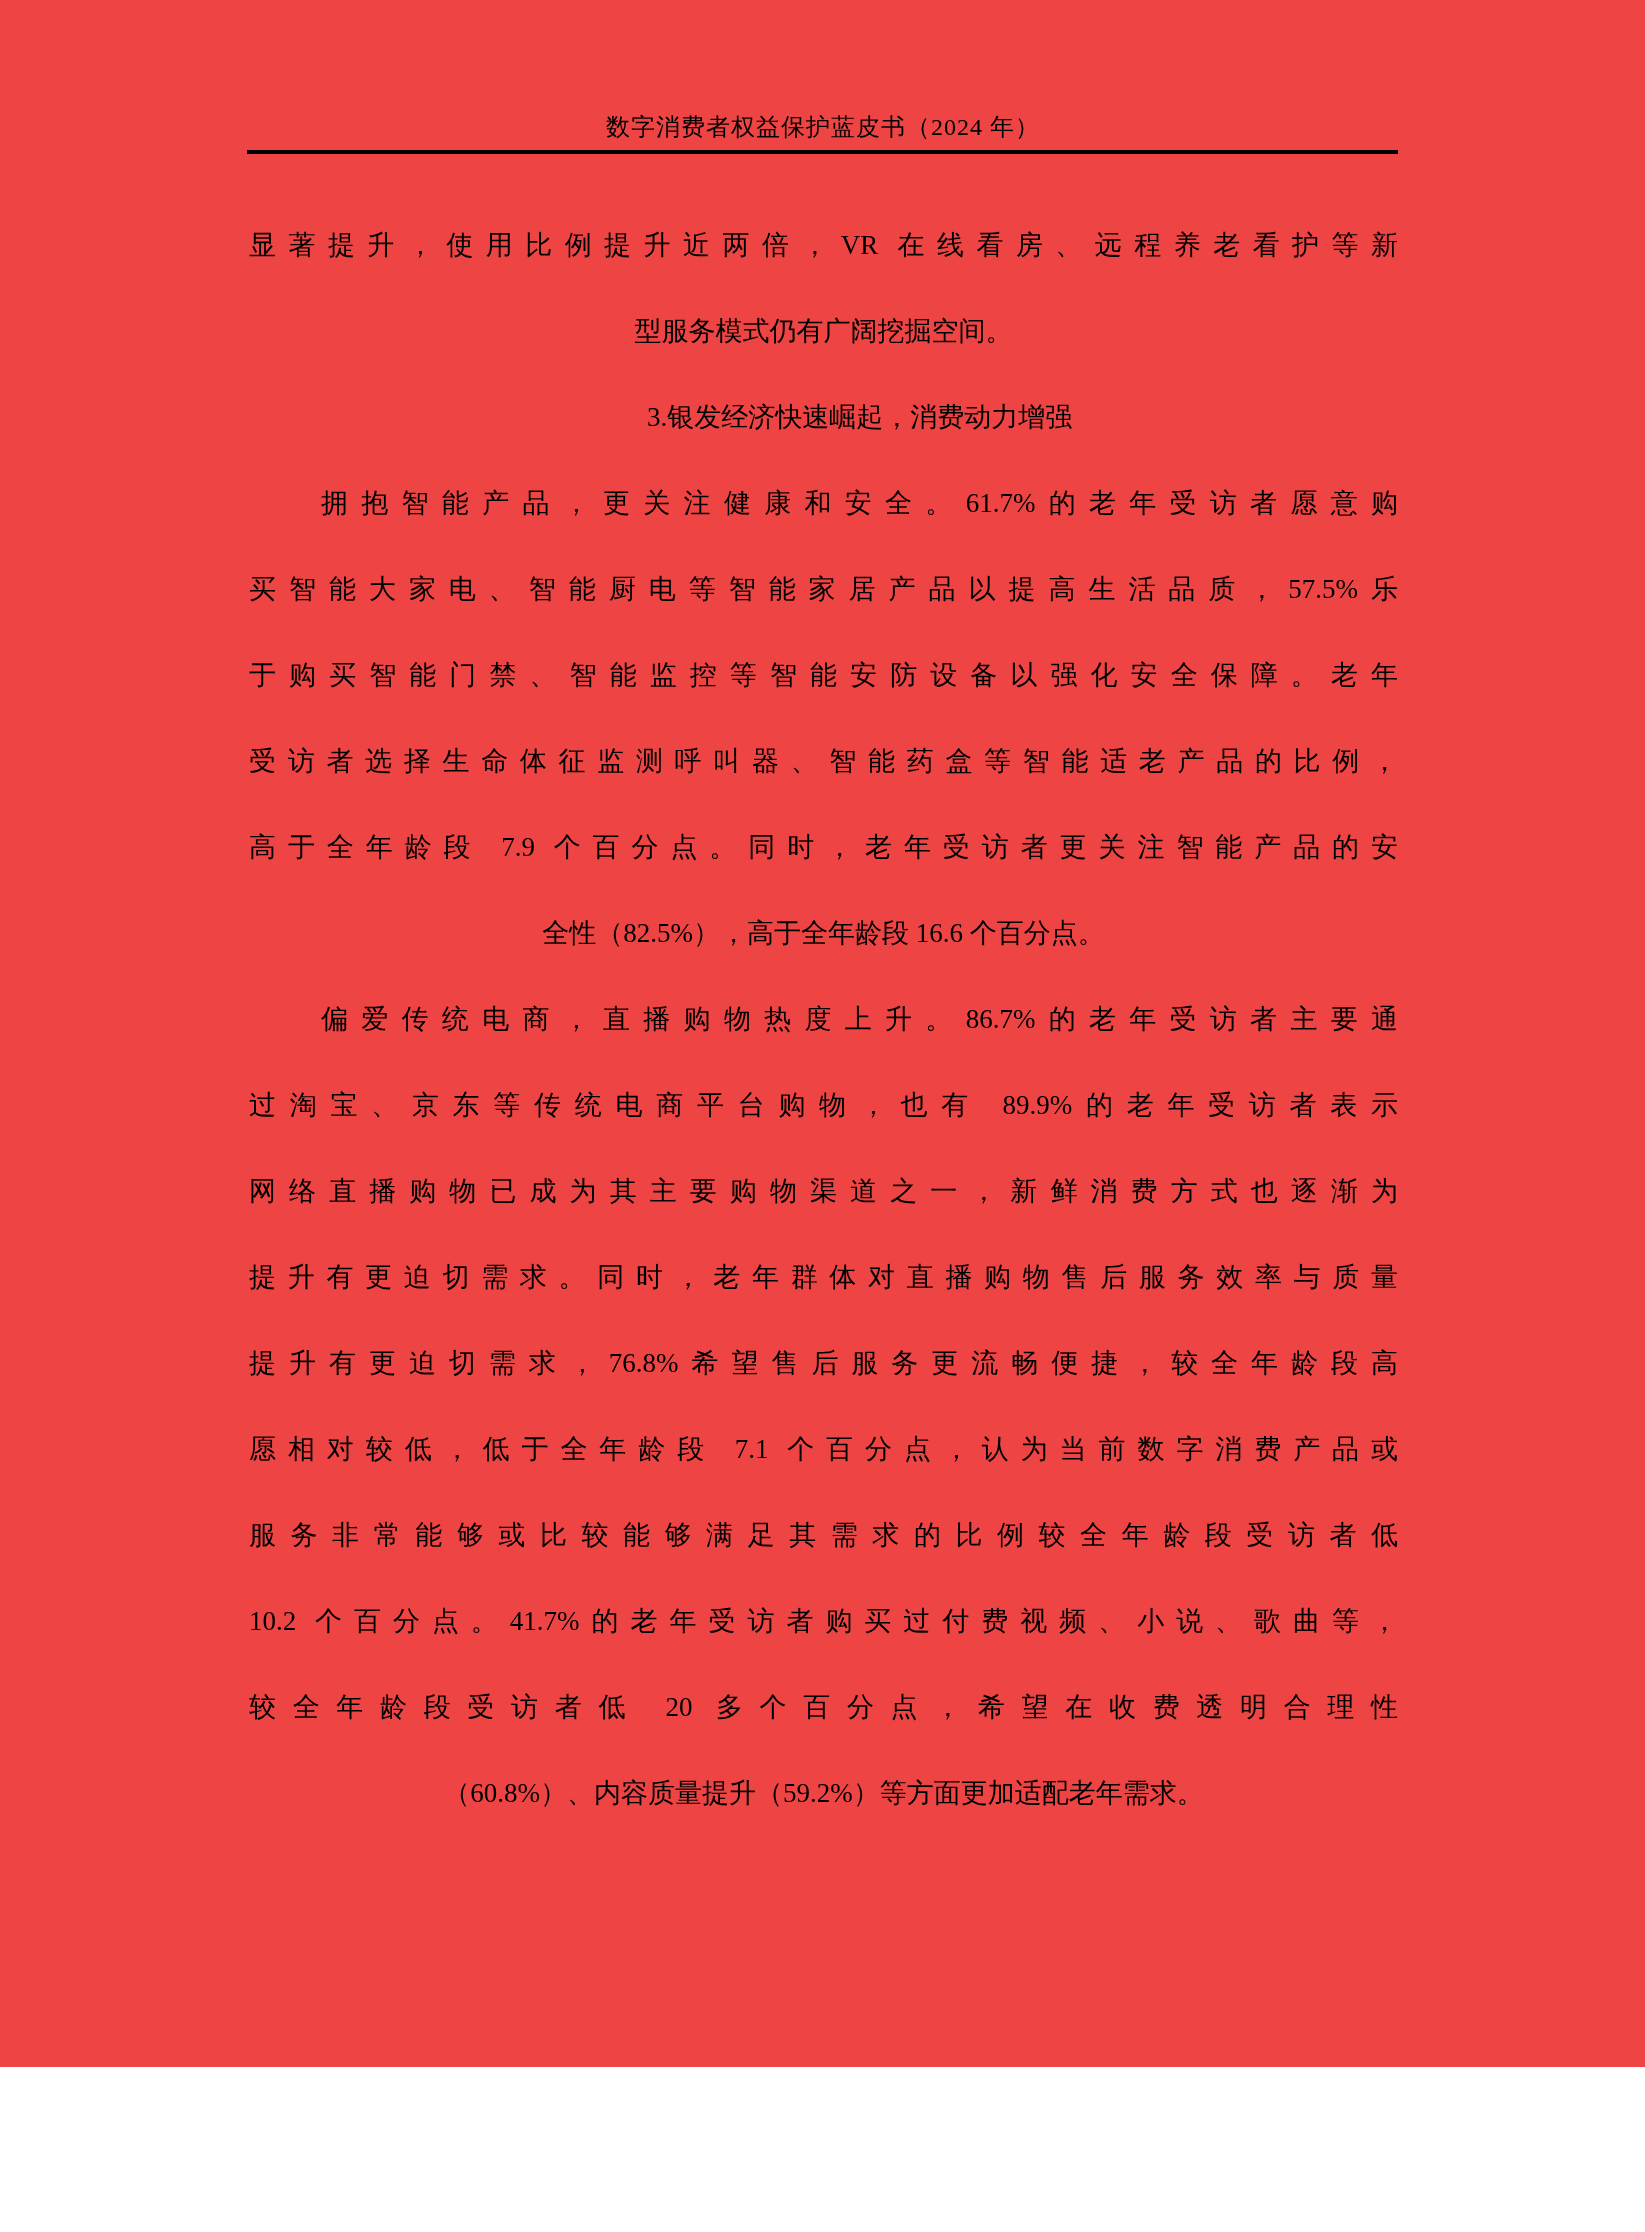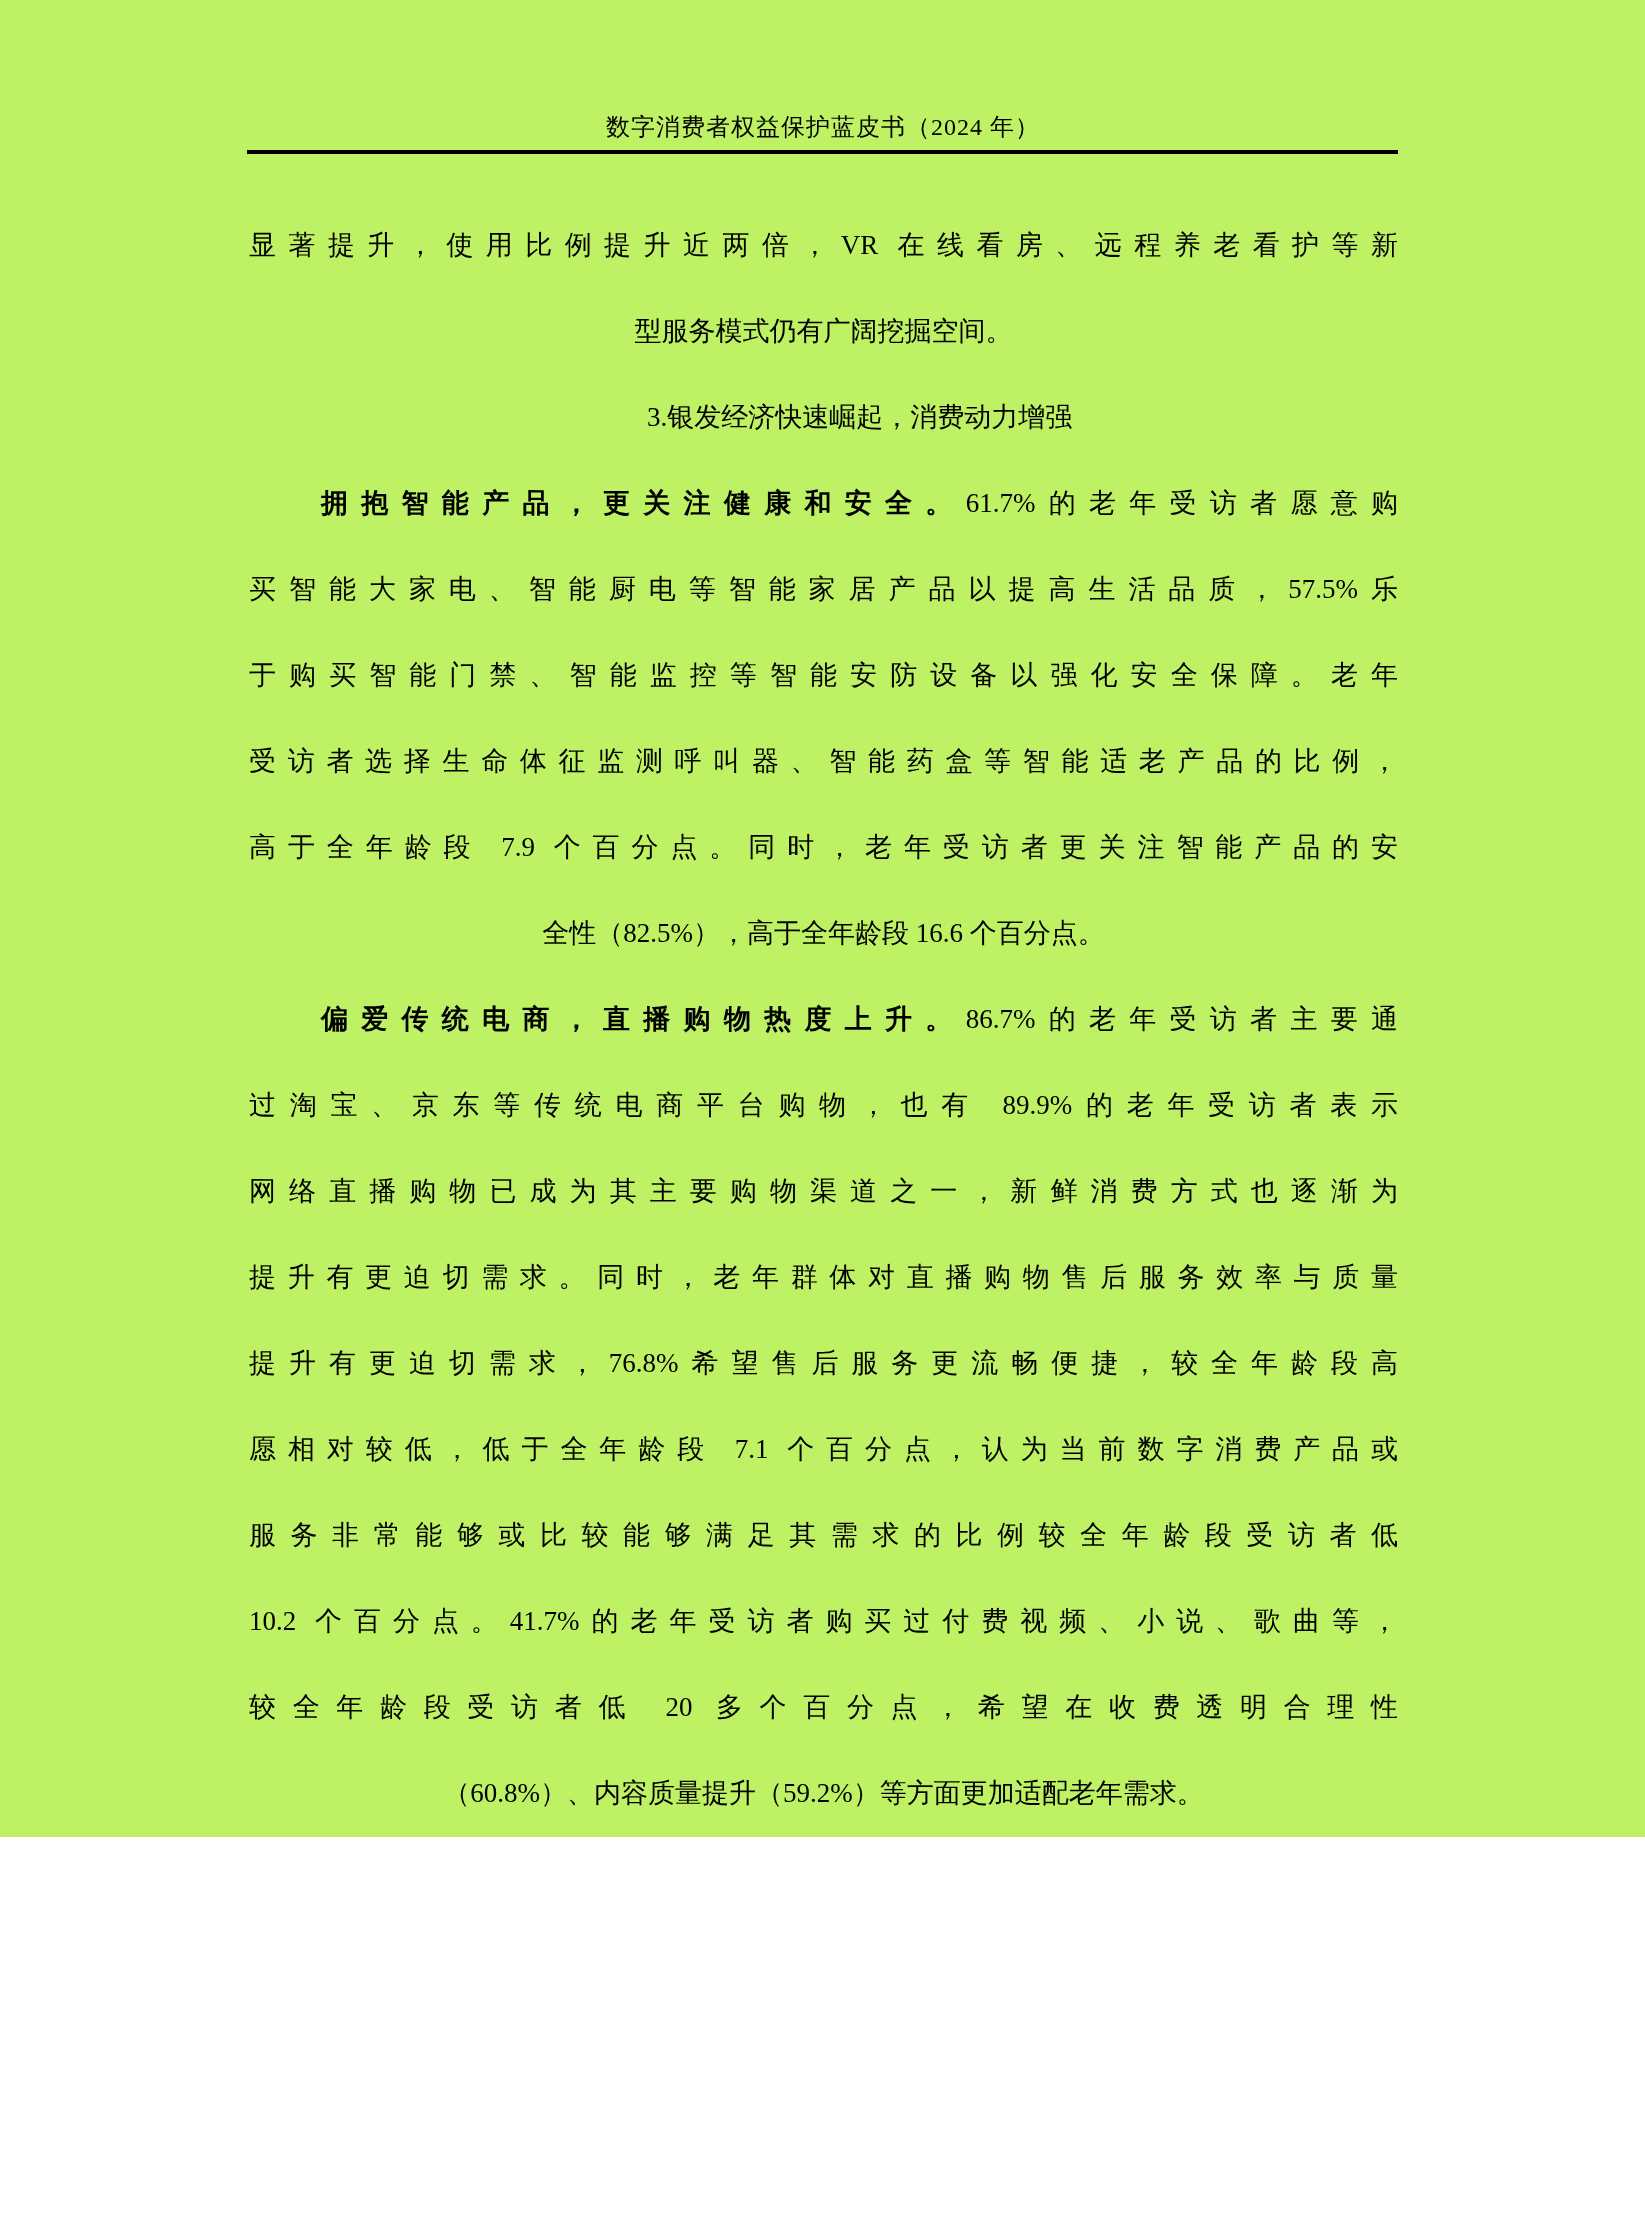--- a/index.html
+++ b/index.html
@@ -3,22 +3,22 @@
 <meta charset="utf-8">
 <style>
   html, body {
     margin: 0;
     padding: 0;
     background: #ffffff;
   }
   .page {
     position: relative;
     width: 1646px;
-    height: 1837px;
-    background: #bef264;
+    height: 2067px;
+    background: #ef4444;
     color: #000000;
     font-family: "Liberation Serif", "DejaVu Serif", serif;
     overflow: hidden;
   }
   .running-header {
     position: absolute;
     top: 111px;
     left: 0;
     width: 100%;
     text-align: center;
@@ -55,21 +55,21 @@
   }
   .ln.ind {
     text-indent: 72px;
   }
   .seg {
     font-family: "Liberation Serif", "DejaVu Serif", serif;
     font-weight: normal;
   }
   .seg.bold {
     font-family: "Liberation Sans", "DejaVu Sans", sans-serif;
-    font-weight: 700;
+    font-weight: 400;
   }
   .page-number {
     position: absolute;
     top: 2065px;
     left: 0;
     width: 100%;
     text-align: center;
     font-size: 27px;
     color: #000000;
   }

